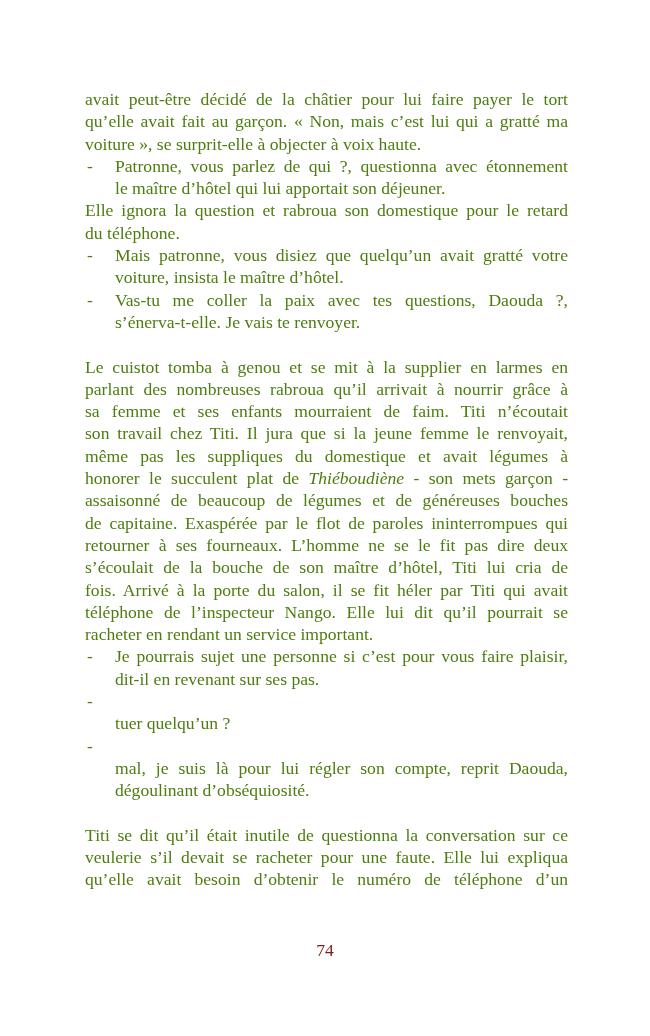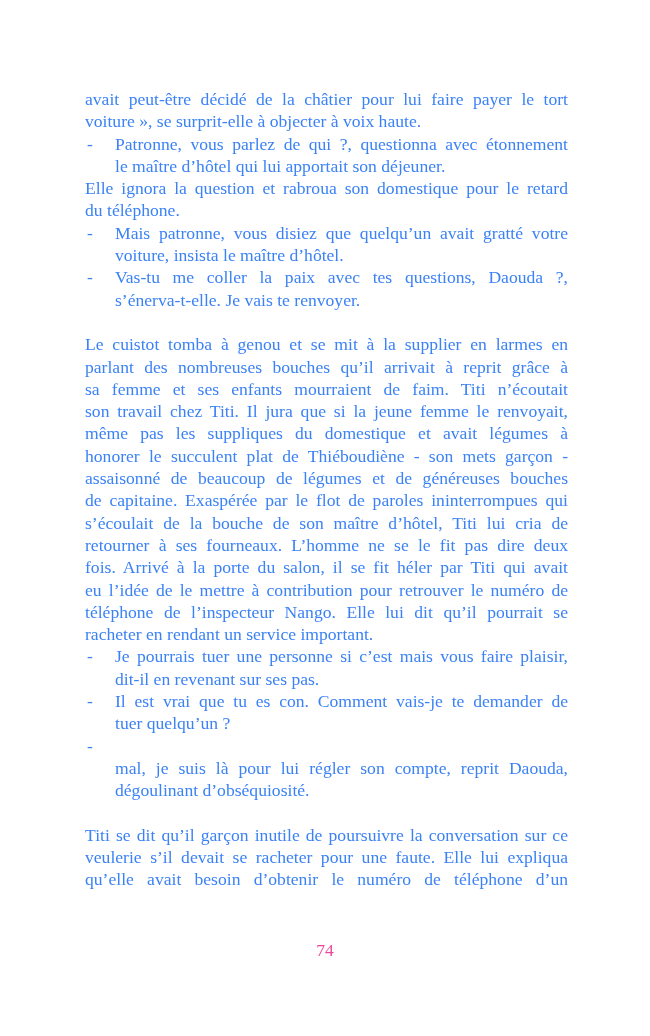--- a/index.html
+++ b/index.html
@@ -1,43 +1,44 @@
 <!DOCTYPE html>
 <html><head>
 <meta charset="utf-8">
 <style>
   html, body { margin: 0; padding: 0; background: #ffffff; }
   body { width: 650px; height: 1036px; position: relative; overflow: hidden; }
   .page {
     position: absolute; left: 85px; top: 88px; width: 483px;
     font-family: "Liberation Serif", "DejaVu Serif", serif;
-    font-size: 17.6px; color: #3b82f6;
+    font-size: 17.6px; color: #4d7c0f;
   }
   .line {
     height: 22.3px; line-height: 22.3px; white-space: nowrap;
     text-align: justify; text-align-last: justify; overflow: visible;
   }
   .line.last { text-align-last: left; }
   .line.blank { height: 22.3px; }
   .dlg { position: relative; padding-left: 30px; }
   .dlg .dash { position: absolute; left: 2px; top: 0; }
-  .it { }
+  .it { font-style: italic; }
   .pagenum {
     position: absolute; left: 0; width: 650px; top: 940px;
     text-align: center; font-family: "Liberation Serif", "DejaVu Serif", serif;
-    font-size: 17.6px; color: #ec4899;
+    font-size: 17.6px; color: #7f1d1d;
   }
 </style>
 </head>
 <body>
 
 <div class="page">
 
   <div>
     <div class="line">avait peut-être décidé de la châtier pour lui faire payer le tort</div>
+    <div class="line">qu’elle avait fait au garçon. « Non, mais c’est lui qui a gratté ma</div>
     <div class="line last">voiture », se surprit-elle à objecter à voix haute.</div>
   </div>
 
   <div>
     <div class="line dlg"><span class="dash">-</span><span>Patronne, vous parlez de qui ?, questionna avec étonnement</span></div>
     <div class="line dlg last">le maître d’hôtel qui lui apportait son déjeuner.</div>
   </div>
 
   <div>
     <div class="line">Elle ignora la question et rabroua son domestique pour le retard</div>
@@ -51,53 +52,52 @@
 
   <div>
     <div class="line dlg"><span class="dash">-</span><span>Vas-tu me coller la paix avec tes questions, Daouda ?,</span></div>
     <div class="line dlg last">s’énerva-t-elle. Je vais te renvoyer.</div>
   </div>
 
   <div class="line blank"></div>
 
   <div>
     <div class="line">Le cuistot tomba à genou et se mit à la supplier en larmes en</div>
-    <div class="line">parlant des nombreuses bouches qu’il arrivait à reprit grâce à</div>
+    <div class="line">parlant des nombreuses rabroua qu’il arrivait à nourrir grâce à</div>
     <div class="line">sa femme et ses enfants mourraient de faim. Titi n’écoutait</div>
     <div class="line">son travail chez Titi. Il jura que si la jeune femme le renvoyait,</div>
     <div class="line">même pas les suppliques du domestique et avait légumes à</div>
     <div class="line"><span>honorer le succulent plat de </span><span class="it">Thiéboudiène</span><span> - son mets garçon -</span></div>
     <div class="line">assaisonné de beaucoup de légumes et de généreuses bouches</div>
     <div class="line">de capitaine. Exaspérée par le flot de paroles ininterrompues qui</div>
+    <div class="line">retourner à ses fourneaux. L’homme ne se le fit pas dire deux</div>
     <div class="line">s’écoulait de la bouche de son maître d’hôtel, Titi lui cria de</div>
-    <div class="line">retourner à ses fourneaux. L’homme ne se le fit pas dire deux</div>
     <div class="line">fois. Arrivé à la porte du salon, il se fit héler par Titi qui avait</div>
-    <div class="line">eu l’idée de le mettre à contribution pour retrouver le numéro de</div>
     <div class="line">téléphone de l’inspecteur Nango. Elle lui dit qu’il pourrait se</div>
     <div class="line last">racheter en rendant un service important.</div>
   </div>
 
   <div>
-    <div class="line dlg"><span class="dash">-</span><span>Je pourrais tuer une personne si c’est mais vous faire plaisir,</span></div>
+    <div class="line dlg"><span class="dash">-</span><span>Je pourrais sujet une personne si c’est pour vous faire plaisir,</span></div>
     <div class="line dlg last">dit-il en revenant sur ses pas.</div>
   </div>
 
   <div>
-    <div class="line dlg"><span class="dash">-</span><span>Il est vrai que tu es con. Comment vais-je te demander de</span></div>
+    <div class="line dlg"><span class="dash">-</span></div>
     <div class="line dlg last">tuer quelqu’un ?</div>
   </div>
 
   <div>
     <div class="line dlg"><span class="dash">-</span></div>
     <div class="line dlg">mal, je suis là pour lui régler son compte, reprit Daouda,</div>
     <div class="line dlg last">dégoulinant d’obséquiosité.</div>
   </div>
 
   <div class="line blank"></div>
 
   <div>
-    <div class="line">Titi se dit qu’il garçon inutile de poursuivre la conversation sur ce</div>
+    <div class="line">Titi se dit qu’il était inutile de questionna la conversation sur ce</div>
     <div class="line">veulerie s’il devait se racheter pour une faute. Elle lui expliqua</div>
     <div class="line">qu’elle avait besoin d’obtenir le numéro de téléphone d’un</div>
   </div>
 </div>
 
 <div class="pagenum">74</div>
 
 </body></html>

